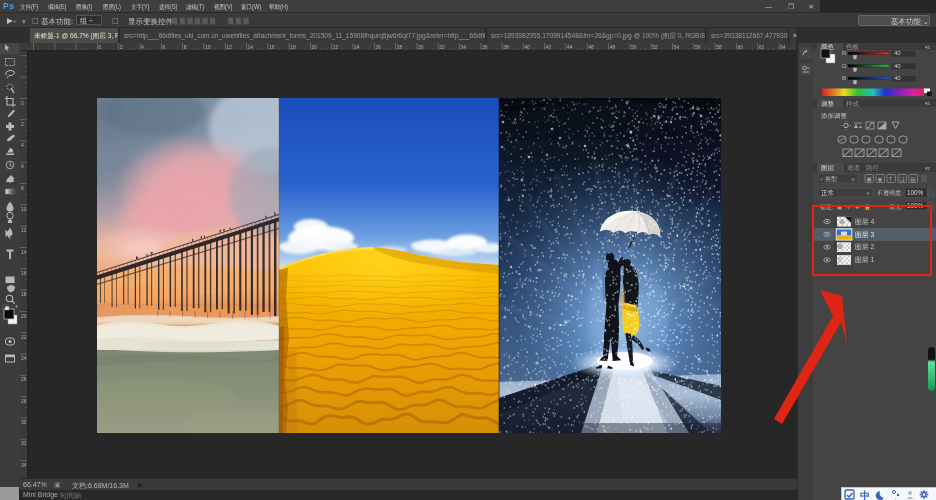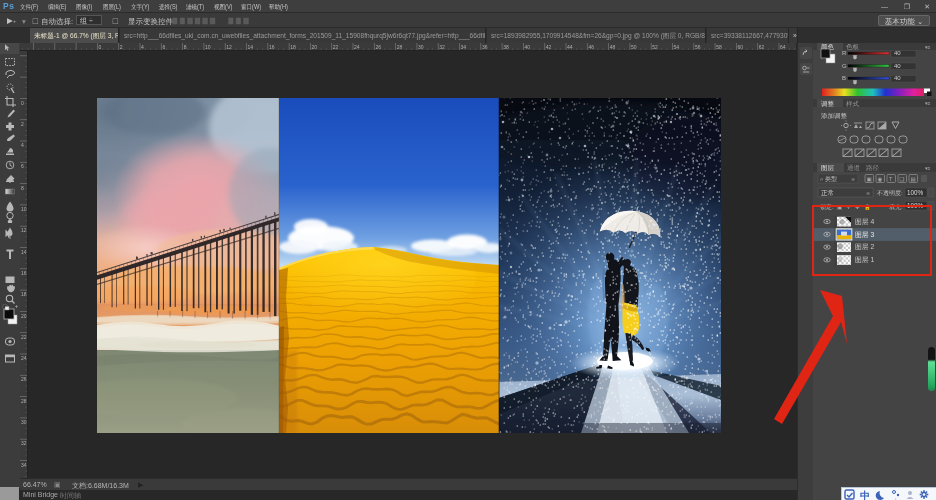--- a/index.html
+++ b/index.html
@@ -1,29 +1,29 @@
 <!DOCTYPE html>
 <html><head><meta charset="utf-8">
 <style>
 *{margin:0;padding:0;box-sizing:border-box}
 html,body{width:936px;height:500px;overflow:hidden;background:#272727;font-family:"Liberation Sans",sans-serif}
 #app{position:absolute;left:0;top:0;width:936px;height:500px;background:#272727}
 .abs{position:absolute}
 #app svg{display:block}
 
-#menubar{left:0;top:0;width:936px;height:13px;background:#3e3e3e;border-bottom:1px solid #2b2b2b}
+#menubar{left:0;top:0;width:820px;height:13px;background:#3e3e3e;border-bottom:1px solid #2b2b2b}
 #menubar .ps{position:absolute;left:3px;top:1px;color:#5a9fd4;font-size:8.5px;font-weight:bold;letter-spacing:0.5px}
 .mi{position:absolute;top:3px;color:#c6c6c6;font-size:6.3px;white-space:nowrap;transform:scaleX(0.88);transform-origin:left}
 .winbtn{position:absolute;top:2.5px;color:#bbb;font-size:7px}
 
 #opts{left:0;top:13px;width:936px;height:15px;background:#3a3a3a;border-bottom:1px solid #2a2a2a}
 .ot{position:absolute;color:#c2c2c2;font-size:7.5px;top:4px;white-space:nowrap}
 .og{position:absolute;color:#7a7a7a;font-size:7px;top:4px;white-space:nowrap;letter-spacing:2px}
 .obox{position:absolute;top:2px;height:10px;background:#2f2f2f;border:1px solid #555;color:#ccc;font-size:7px}
-#jbbtn{position:absolute;right:6px;top:1.5px;width:52px;height:11px;background:#4e4e4e;border:1px solid #666;border-radius:2px;color:#ccc;font-size:7.5px;text-align:center;line-height:11px}
+#jbbtn{position:absolute;right:6px;top:1.5px;width:72px;height:11px;background:#4e4e4e;border:1px solid #666;border-radius:2px;color:#ccc;font-size:7.5px;text-align:right;line-height:11px}
 
 #tabs{left:0;top:28px;width:936px;height:15px;background:#2e2e2e}
 .tab{position:absolute;top:0;height:15px;background:#383838;border-right:1px solid #262626;color:#9a9a9a;font-size:6.6px;line-height:15px;overflow:hidden;white-space:nowrap;padding:0 4px}
 .tab.active{background:#4c4c4c;color:#e8e4c8}
 
 #toolbar{left:0;top:43px;width:20px;height:435px;background:#3c3c3c;border-right:1px solid #2e2e2e}
 
 #hruler{left:20px;top:43px;width:776px;height:8px;background:#333;border-bottom:1px solid #222;overflow:hidden}
 #vruler{left:20px;top:51px;width:8px;height:427px;background:#333;border-right:1px solid #222;overflow:hidden}
 
@@ -61,21 +61,21 @@
     <span class="mi" style="left:269px">帮助(H)</span>
     <span class="winbtn" style="right:48px">—</span>
     <span class="winbtn" style="right:26px">❐</span>
     <span class="winbtn" style="right:6px">✕</span>
   </div>
 
   <div class="abs" id="opts">
     <span class="ot" style="left:7px;top:3px">▶₊</span>
     <span class="ot" style="left:22px;color:#888">▾</span>
     <span class="ot" style="left:32px;color:#999">☐</span>
-    <span class="ot" style="left:41px">自动选择:</span>
+    <span class="ot" style="left:41px">基本功能:</span>
     <div class="obox" style="left:76px;width:26px;padding-left:3px">组 ÷</div>
     <span class="ot" style="left:112px;color:#999">☐</span>
     <span class="ot" style="left:128px">显示变换控件</span>
     <span class="og" style="left:172px">🀫🀫🀫🀫🀫🀫</span>
     <span class="og" style="left:228px">🀫🀫🀫</span>
     <div id="jbbtn">基本功能 ⌄</div>
   </div>
 
   <div class="abs" id="tabs">
     <div class="tab active" style="left:30px;width:89px">未标题-1 @ 66.7% (图层 3, RGB/8# *  ×</div>

